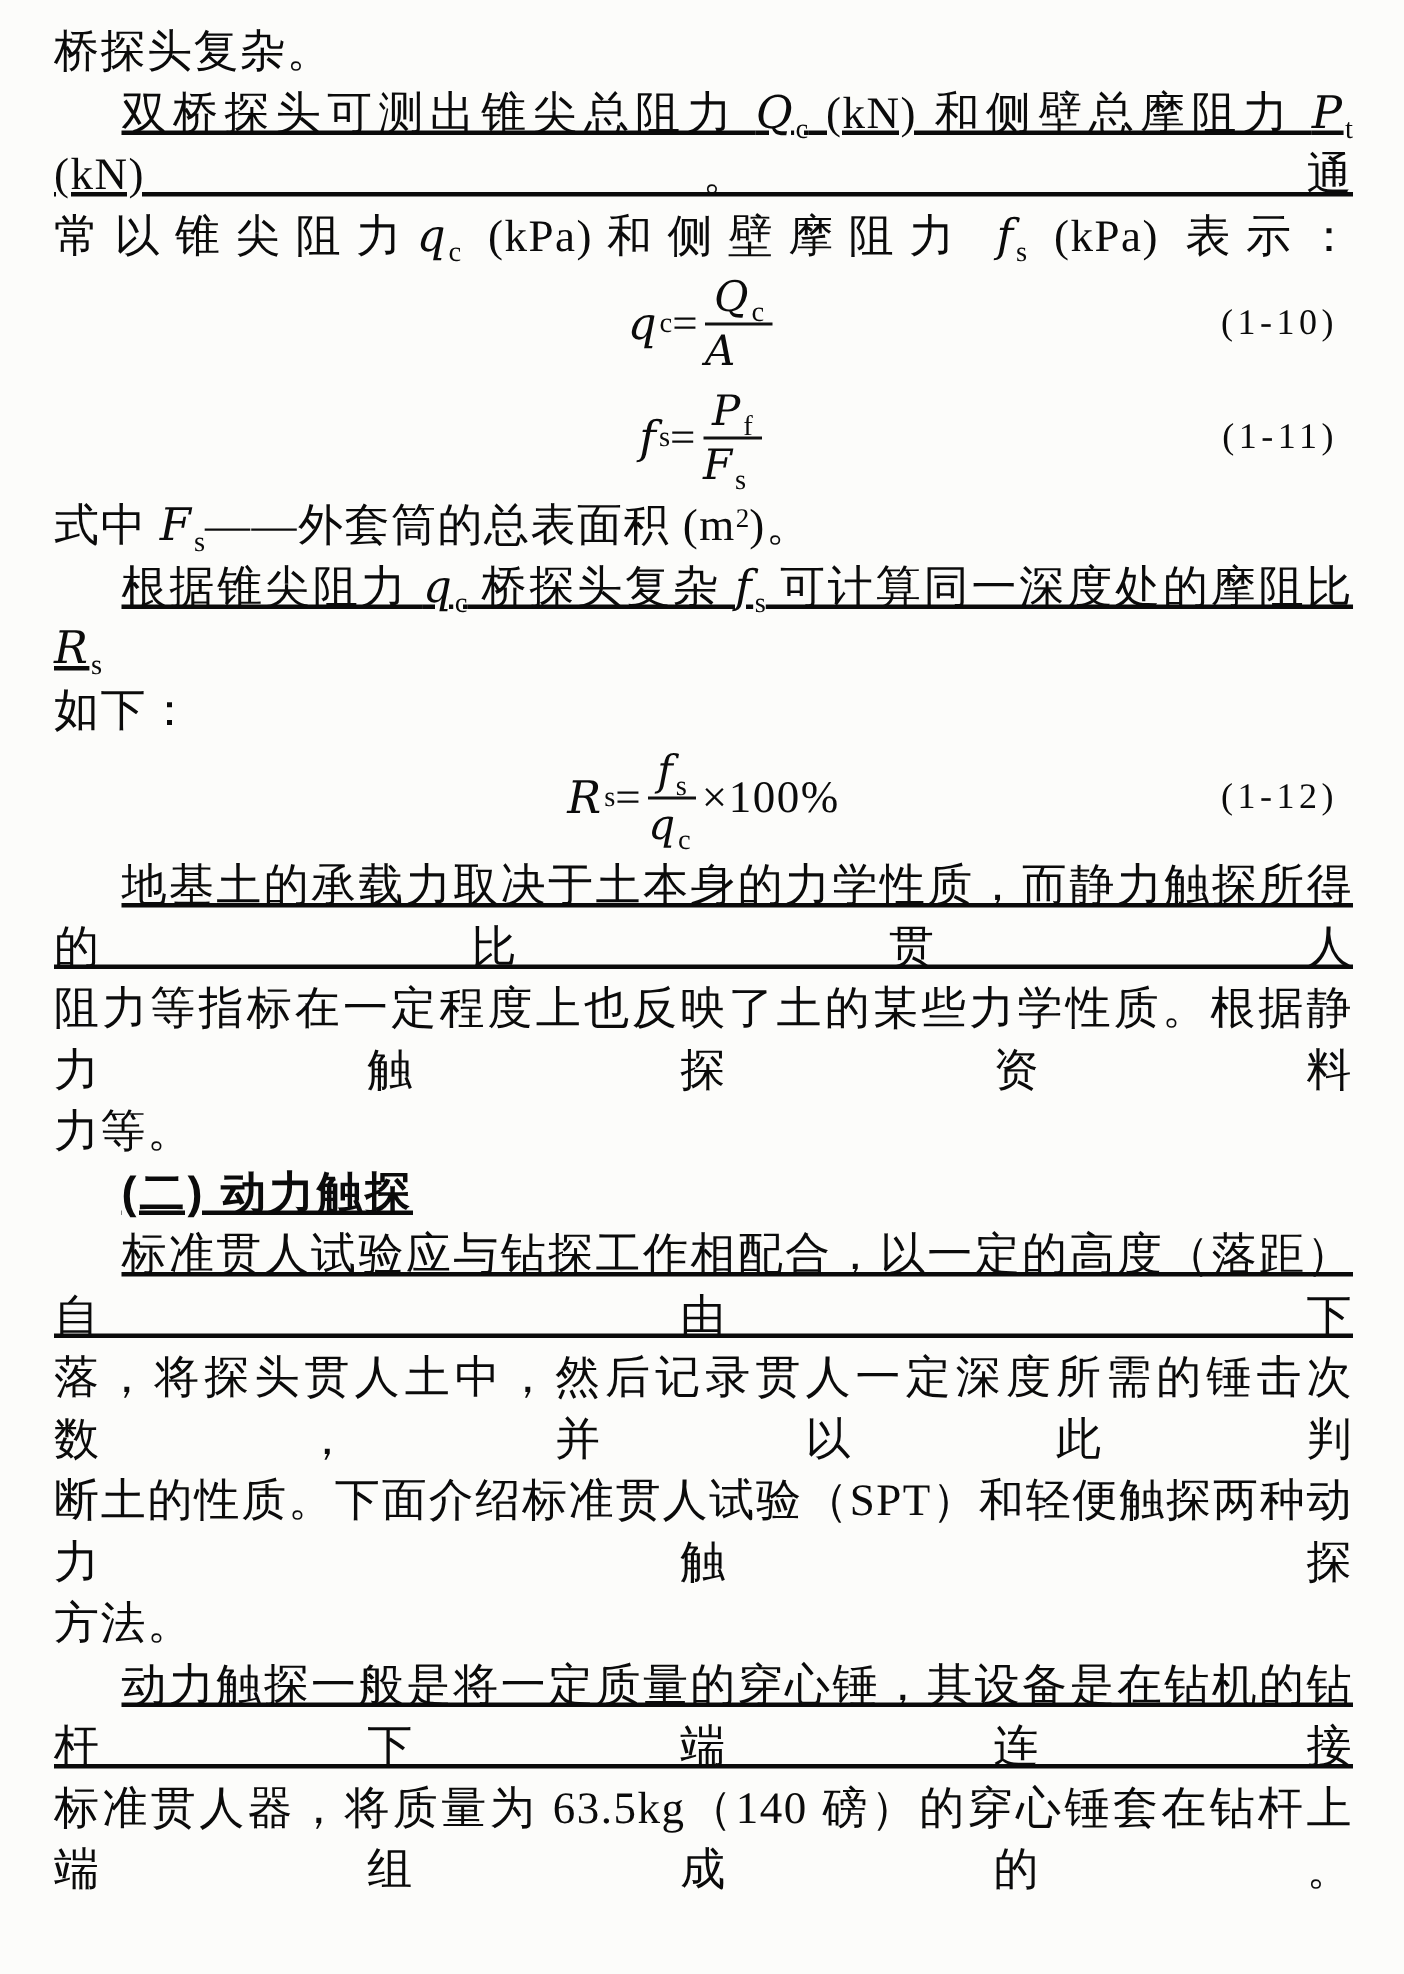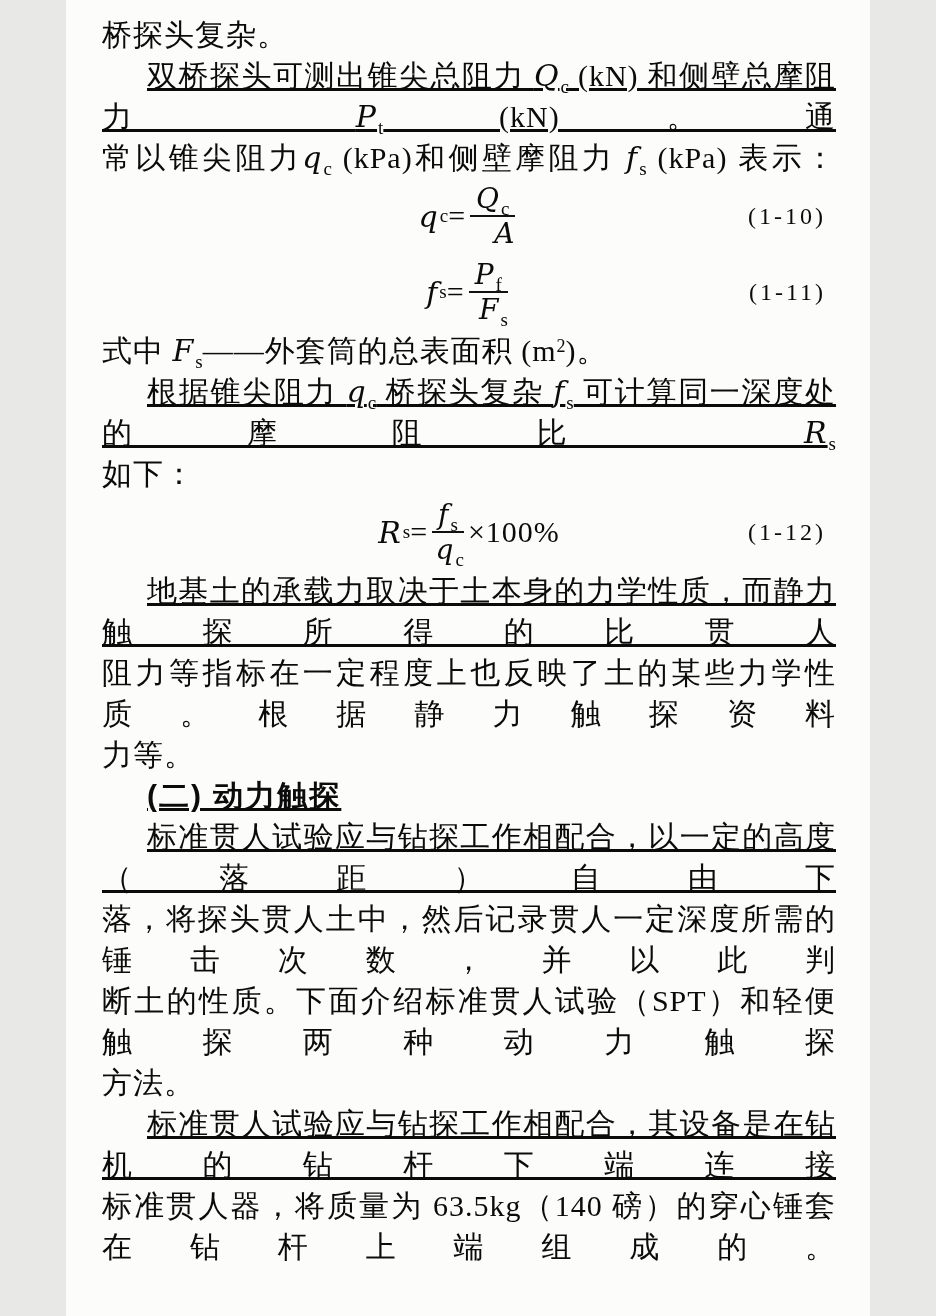--- a/index.html
+++ b/index.html
@@ -1,18 +1,18 @@
 <!DOCTYPE html>
 <html><head>
 <meta charset="utf-8">
 <style>
   html,body{margin:0;padding:0;background:#e8e8e6;}
   .page{
     position:relative;
-    width:804px;height:1316px;
+    width:936px;height:1316px;
     margin:0 auto;
     background:#fcfcfa;
     color:#0b0b0b;
     box-sizing:border-box;
     padding:14px 34px 0 36px;
     overflow:hidden;
     font-family:"Liberation Serif","DejaVu Serif",serif;
   }
   p.line{
     margin:0;
@@ -33,21 +33,21 @@
     font-size:30px;
   }
   .eqrow.tall{height:76px;}
   .eq-body{display:inline-flex;align-items:center;letter-spacing:1px;}
   .eq-num{
     position:absolute;right:10px;top:50%;
     transform:translateY(-50%);
     font-size:24px;letter-spacing:3px;
   }
   .frac{
-    display:inline-flex;flex-direction:column;align-items:flex-end;
+    display:inline-flex;flex-direction:column;align-items:flex-start;
     vertical-align:middle;margin:3px 4px;line-height:1.05;font-size:28px;
   }
   .frac .fn{border-bottom:2px solid #111;padding:0 6px 2px;}
   .frac .fd{padding-top:2px;}
 </style>
 </head>
 <body>
 
 <div class="page">
   <main id="doc">
@@ -95,16 +95,16 @@
         <span class="eq-num">(1-12)</span>
       </div>
       <p class="line fill indent"><span>地基土的承载力取决于土本身的力学性质，而静力触探所得的比贯人</span></p>
       <p class="line fill"><span>阻力等指标在一定程度上也反映了土的某些力学性质。根据静力触探资料</span></p>
       <p class="line"><span>力等。</span></p>
       <p class="line indent hei"><span>(二) 动力触探</span></p>
       <p class="line fill indent"><span>标准贯人试验应与钻探工作相配合，以一定的高度（落距）自由下</span></p>
       <p class="line fill"><span>落，将探头贯人土中，然后记录贯人一定深度所需的锤击次数，并以此判</span></p>
       <p class="line fill"><span>断土的性质。下面介绍标准贯人试验（SPT）和轻便触探两种动力触探</span></p>
       <p class="line"><span>方法。</span></p>
-      <p class="line fill indent"><span>标准贯人试验应与钻探工作相配合，其设备是在钻机的钻杆下端连接</span></p>
+      <p class="line fill indent"><span>动力触探一般是将一定质量的穿心锤，其设备是在钻机的钻杆下端连接</span></p>
       <p class="line fill"><span>标准贯人器，将质量为 63.5kg（140 磅）的穿心锤套在钻杆上端组成的。</span></p>
     </main>
 </div>
 
 </body></html>

